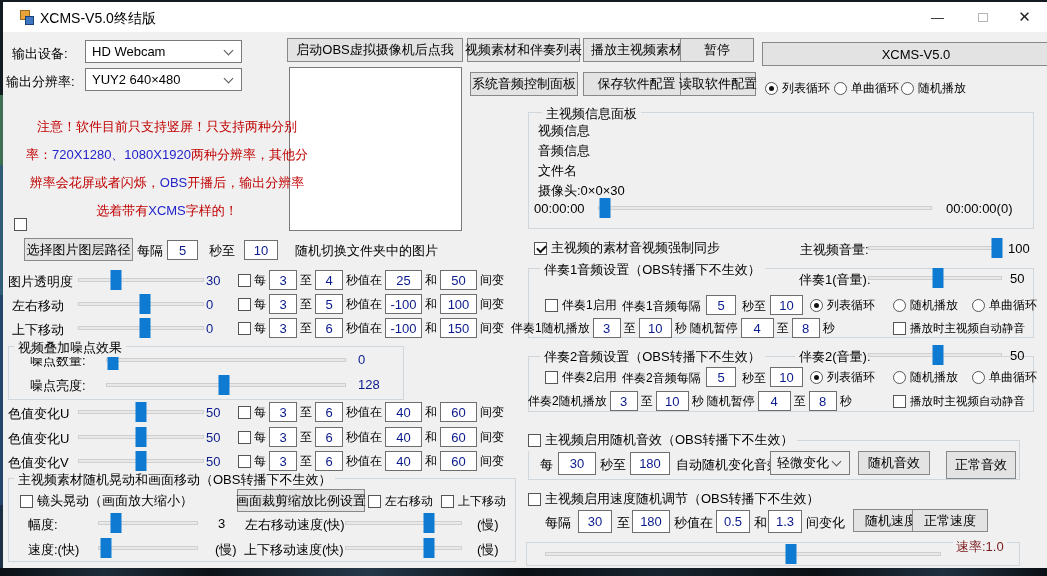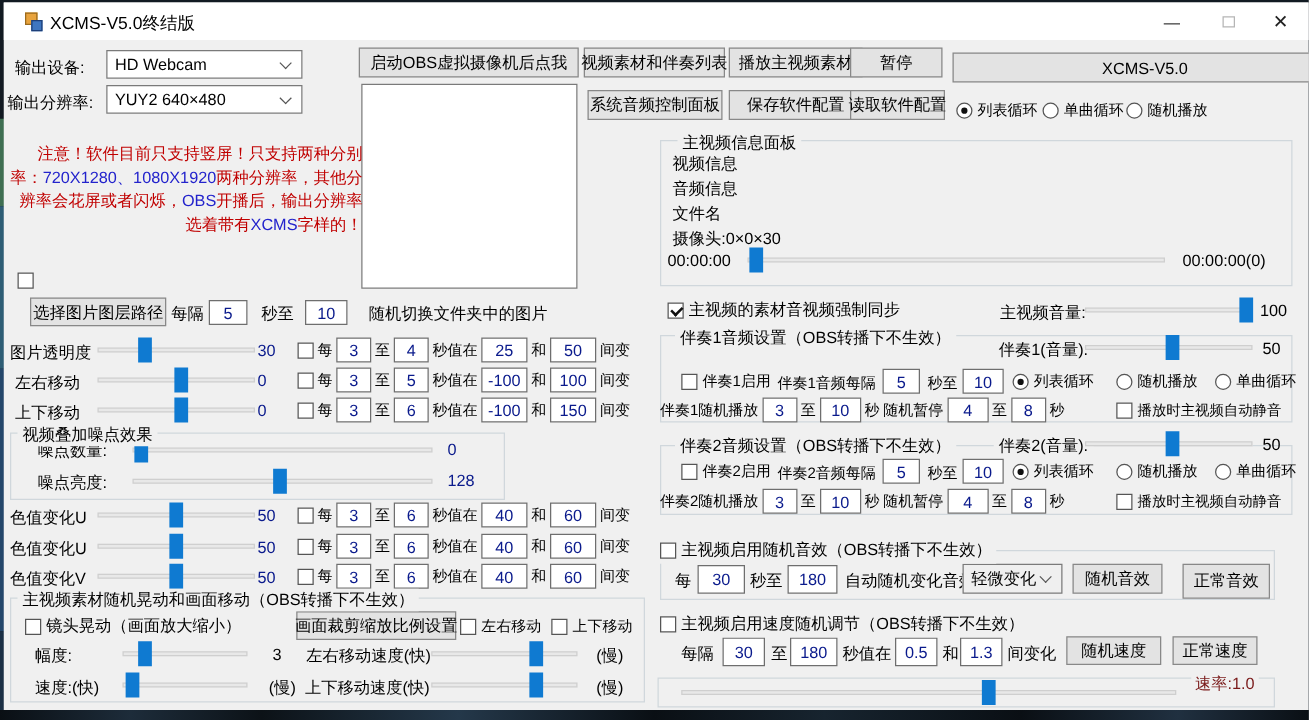--- a/index.html
+++ b/index.html
@@ -35,21 +35,21 @@
   .row{position:absolute;display:flex;align-items:center;gap:4px;height:22px}
   .rand{position:absolute;display:flex;align-items:center;gap:3px;height:22px}
   .slider{position:absolute;height:20px}
   .track{position:absolute;left:0;right:0;top:8px;height:4px;background:#e8e8e8;border:1px solid #cfcfcf}
   .thumb{position:absolute;top:0;width:11px;height:20px;background:#0f7ad1;transform:translateX(-50%)}
   .group{position:absolute;border:1px solid #d0d7dc}
   .gtitle{position:absolute;background:#f0f0f0;padding:0 4px;font-size:13px;color:#000;white-space:nowrap;z-index:2}
   .list{position:absolute;background:#fff;border:1px solid #7a7a7a}
   .seg-red{color:#c00000}
   .seg-blue{color:#2323cc}
-  .notice{position:absolute;left:6px;top:113px;width:284px;font-size:13px;line-height:19px;text-align:right}
+  .notice{position:absolute;left:25px;top:113px;width:284px;font-size:13px;line-height:28px;text-align:center}
   .maroon{color:#7a1a1a;font-size:13px;background:#f0f0f0;padding:0 3px;z-index:3}
 </style>
 </head>
 <body>
 
 <div class="strip" style="top:95px;height:70px;background:#3f6f52"></div>
 <div class="strip" style="top:165px;height:130px;background:#2e5d75"></div>
 <div class="strip" style="top:295px;height:210px;background:#24466a"></div>
 <div class="strip" style="top:505px;height:63px;background:#1b2f45"></div>
 <div class="deskbottom"></div>
@@ -334,21 +334,21 @@
   <span class="s12">列表循环</span>
 </div>
 <div class="row" style="left:893px;top:294px">
   <span class="rb"></span>
   <span class="s12">随机播放</span>
 </div>
 <div class="row" style="left:972px;top:294px">
   <span class="rb"></span>
   <span class="s12">单曲循环</span>
 </div>
-<div class="rand" style="left:528px;top:317px">
+<div class="rand" style="left:511px;top:317px">
   <span class="s12">伴奏1随机播放</span>
   <span class="inp w28">3</span>
   <span class="s12">至</span>
   <span class="inp w33">10</span>
   <span class="s12">秒</span>
   <span class="s12">随机暂停</span>
   <span class="inp w33">4</span>
   <span class="s12">至</span>
   <span class="inp w28">8</span>
   <span class="s12">秒</span>
@@ -427,19 +427,19 @@
 <div class="lbl" style="left:545px;top:514px">每隔</div>
 <div class="inp abs" style="left:578px;top:510px;width:34px;height:23px">30</div>
 <div class="lbl" style="left:617px;top:514px">至</div>
 <div class="inp abs" style="left:632px;top:510px;width:38px;height:23px">180</div>
 <div class="lbl" style="left:674px;top:514px">秒值在</div>
 <div class="inp abs" style="left:716px;top:510px;width:34px;height:23px">0.5</div>
 <div class="lbl" style="left:754px;top:514px">和</div>
 <div class="inp abs" style="left:768px;top:510px;width:34px;height:23px">1.3</div>
 <div class="lbl" style="left:806px;top:514px">间变化</div>
 <div class="btn" style="left:853px;top:509px;width:76px;height:23px">随机速度</div>
-<div class="btn" style="left:938px;top:509px;width:68px;height:23px">正常速度</div>
+<div class="btn" style="left:912px;top:509px;width:76px;height:23px">正常速度</div>
 <div class="group" style="left:526px;top:542px;width:494px;height:24px"></div>
 <div class="slider" style="left:545px;top:544px;width:396px">
     <div class="track"></div>
     <div class="thumb" style="left:62%"></div>
   </div>
 <div class="maroon abs" style="left:953px;top:538px">速率:1.0</div>
 
 </body></html>

